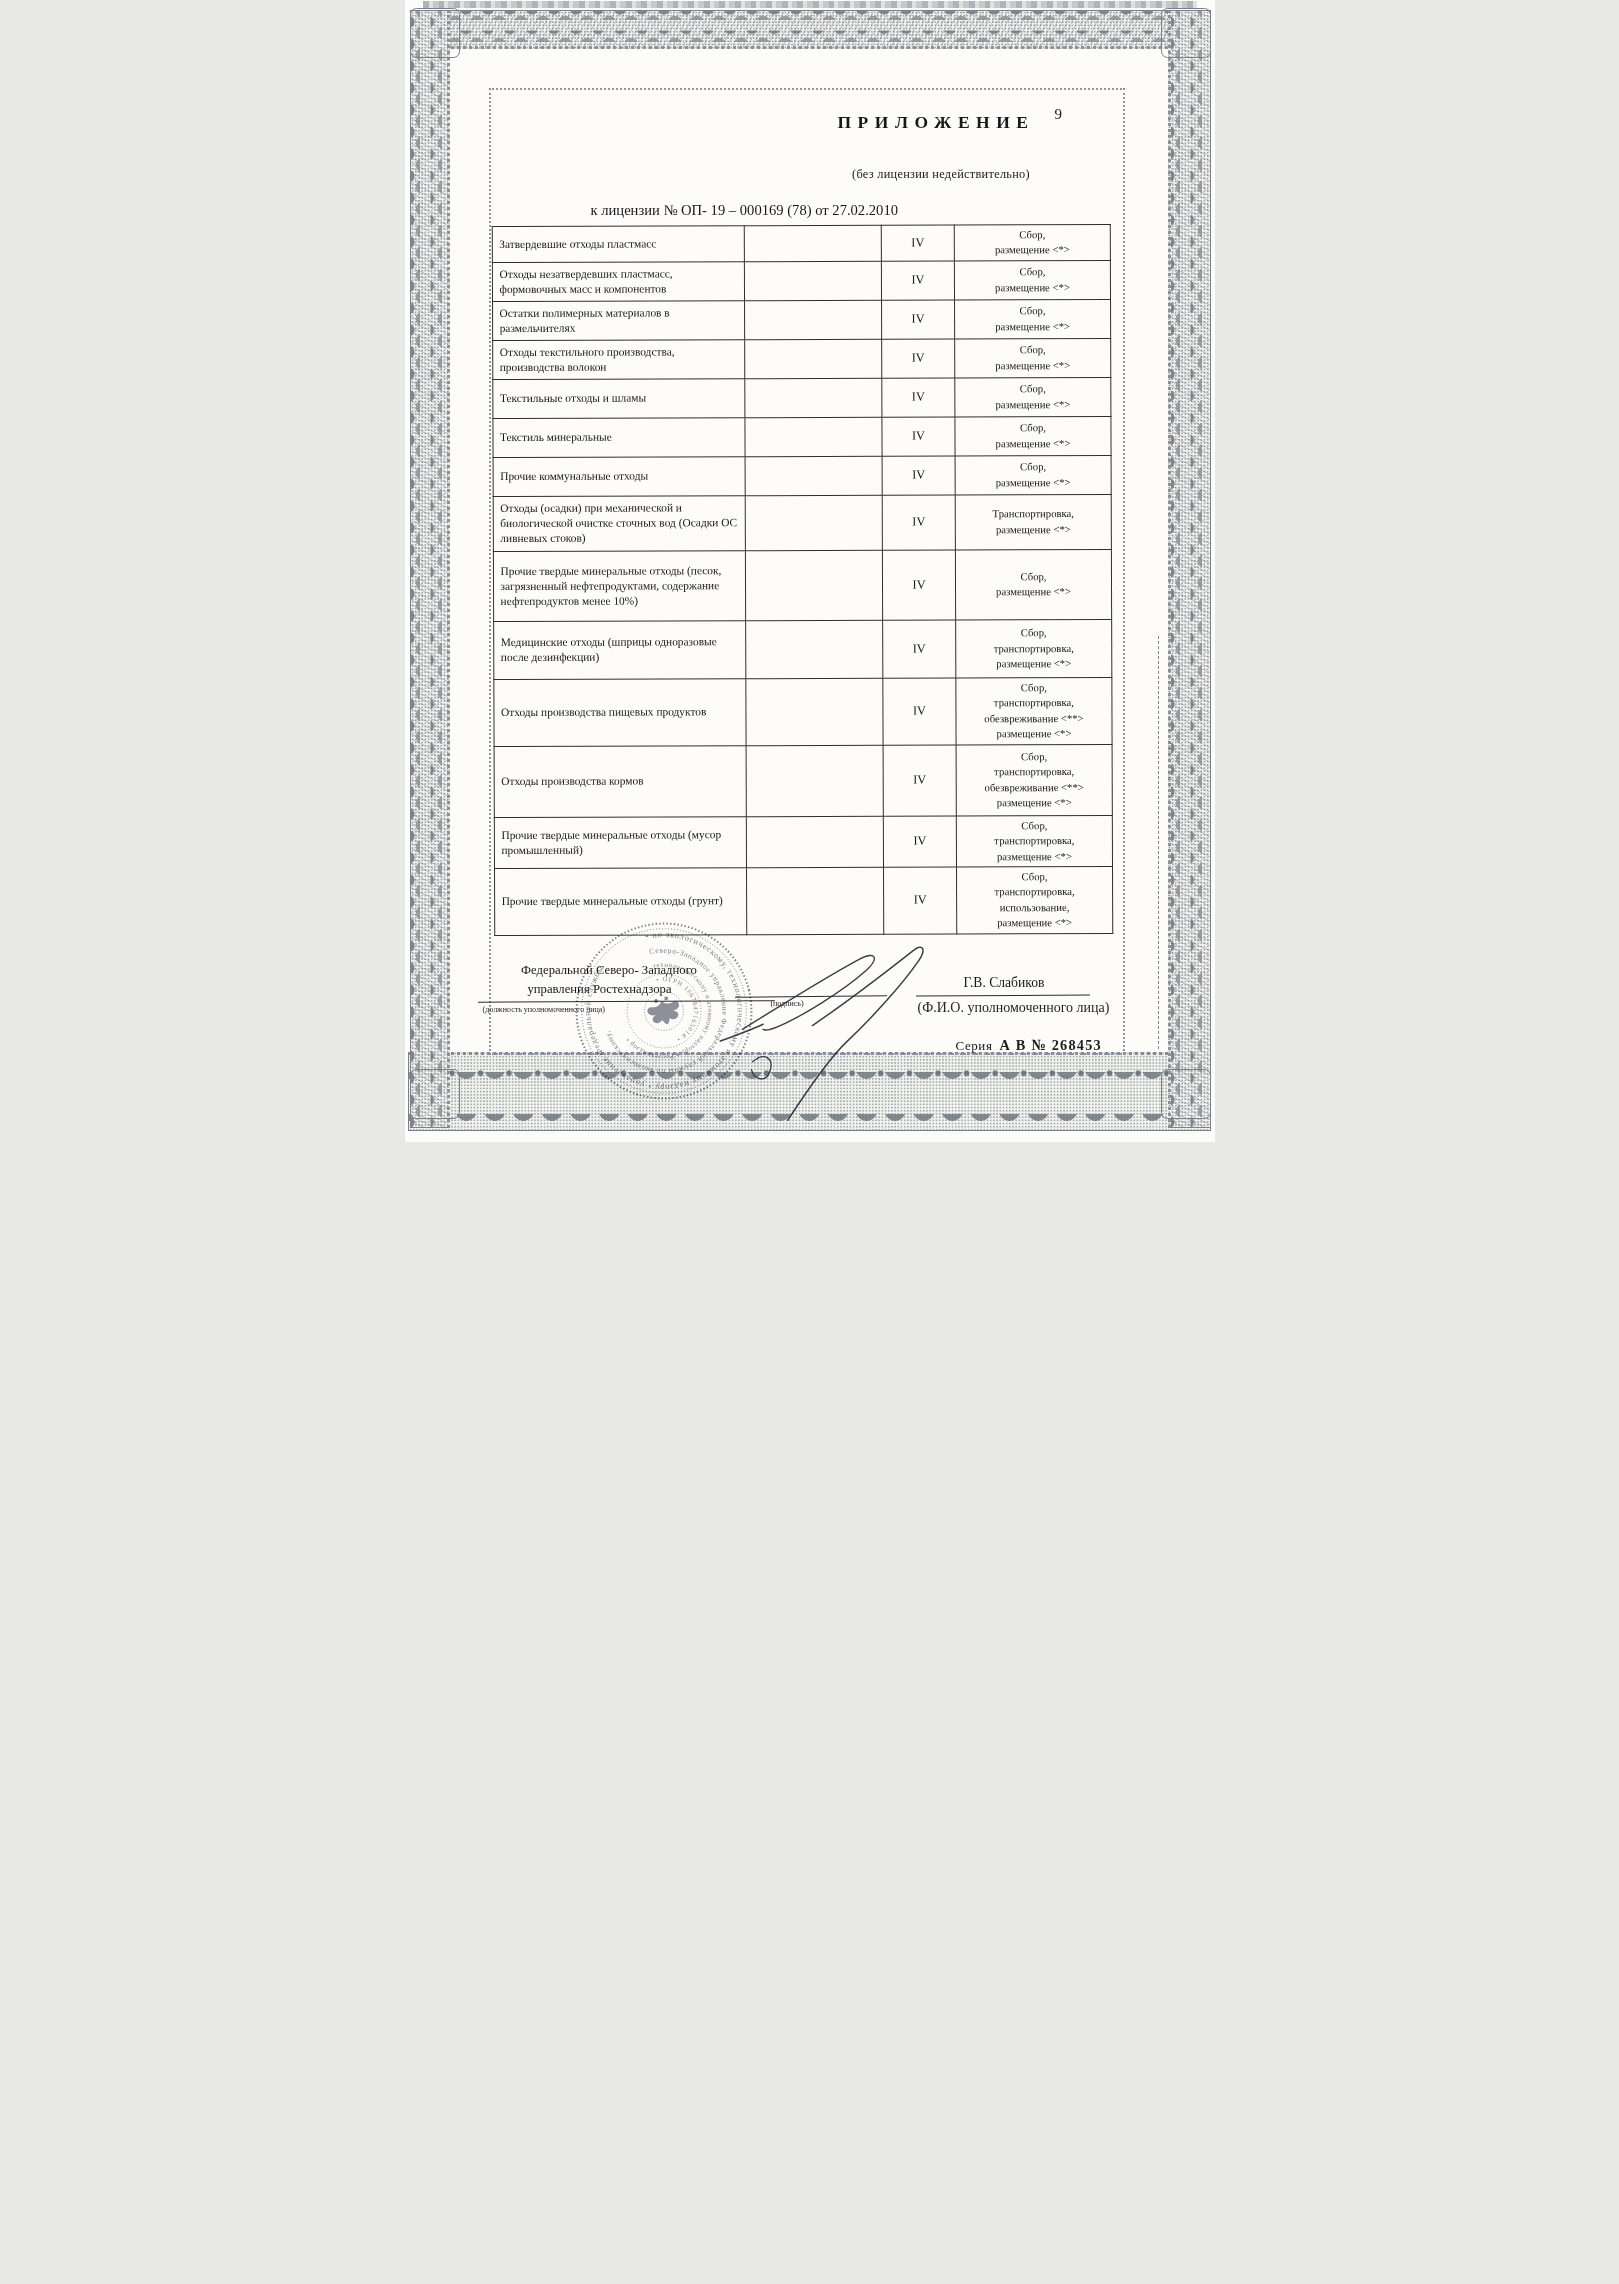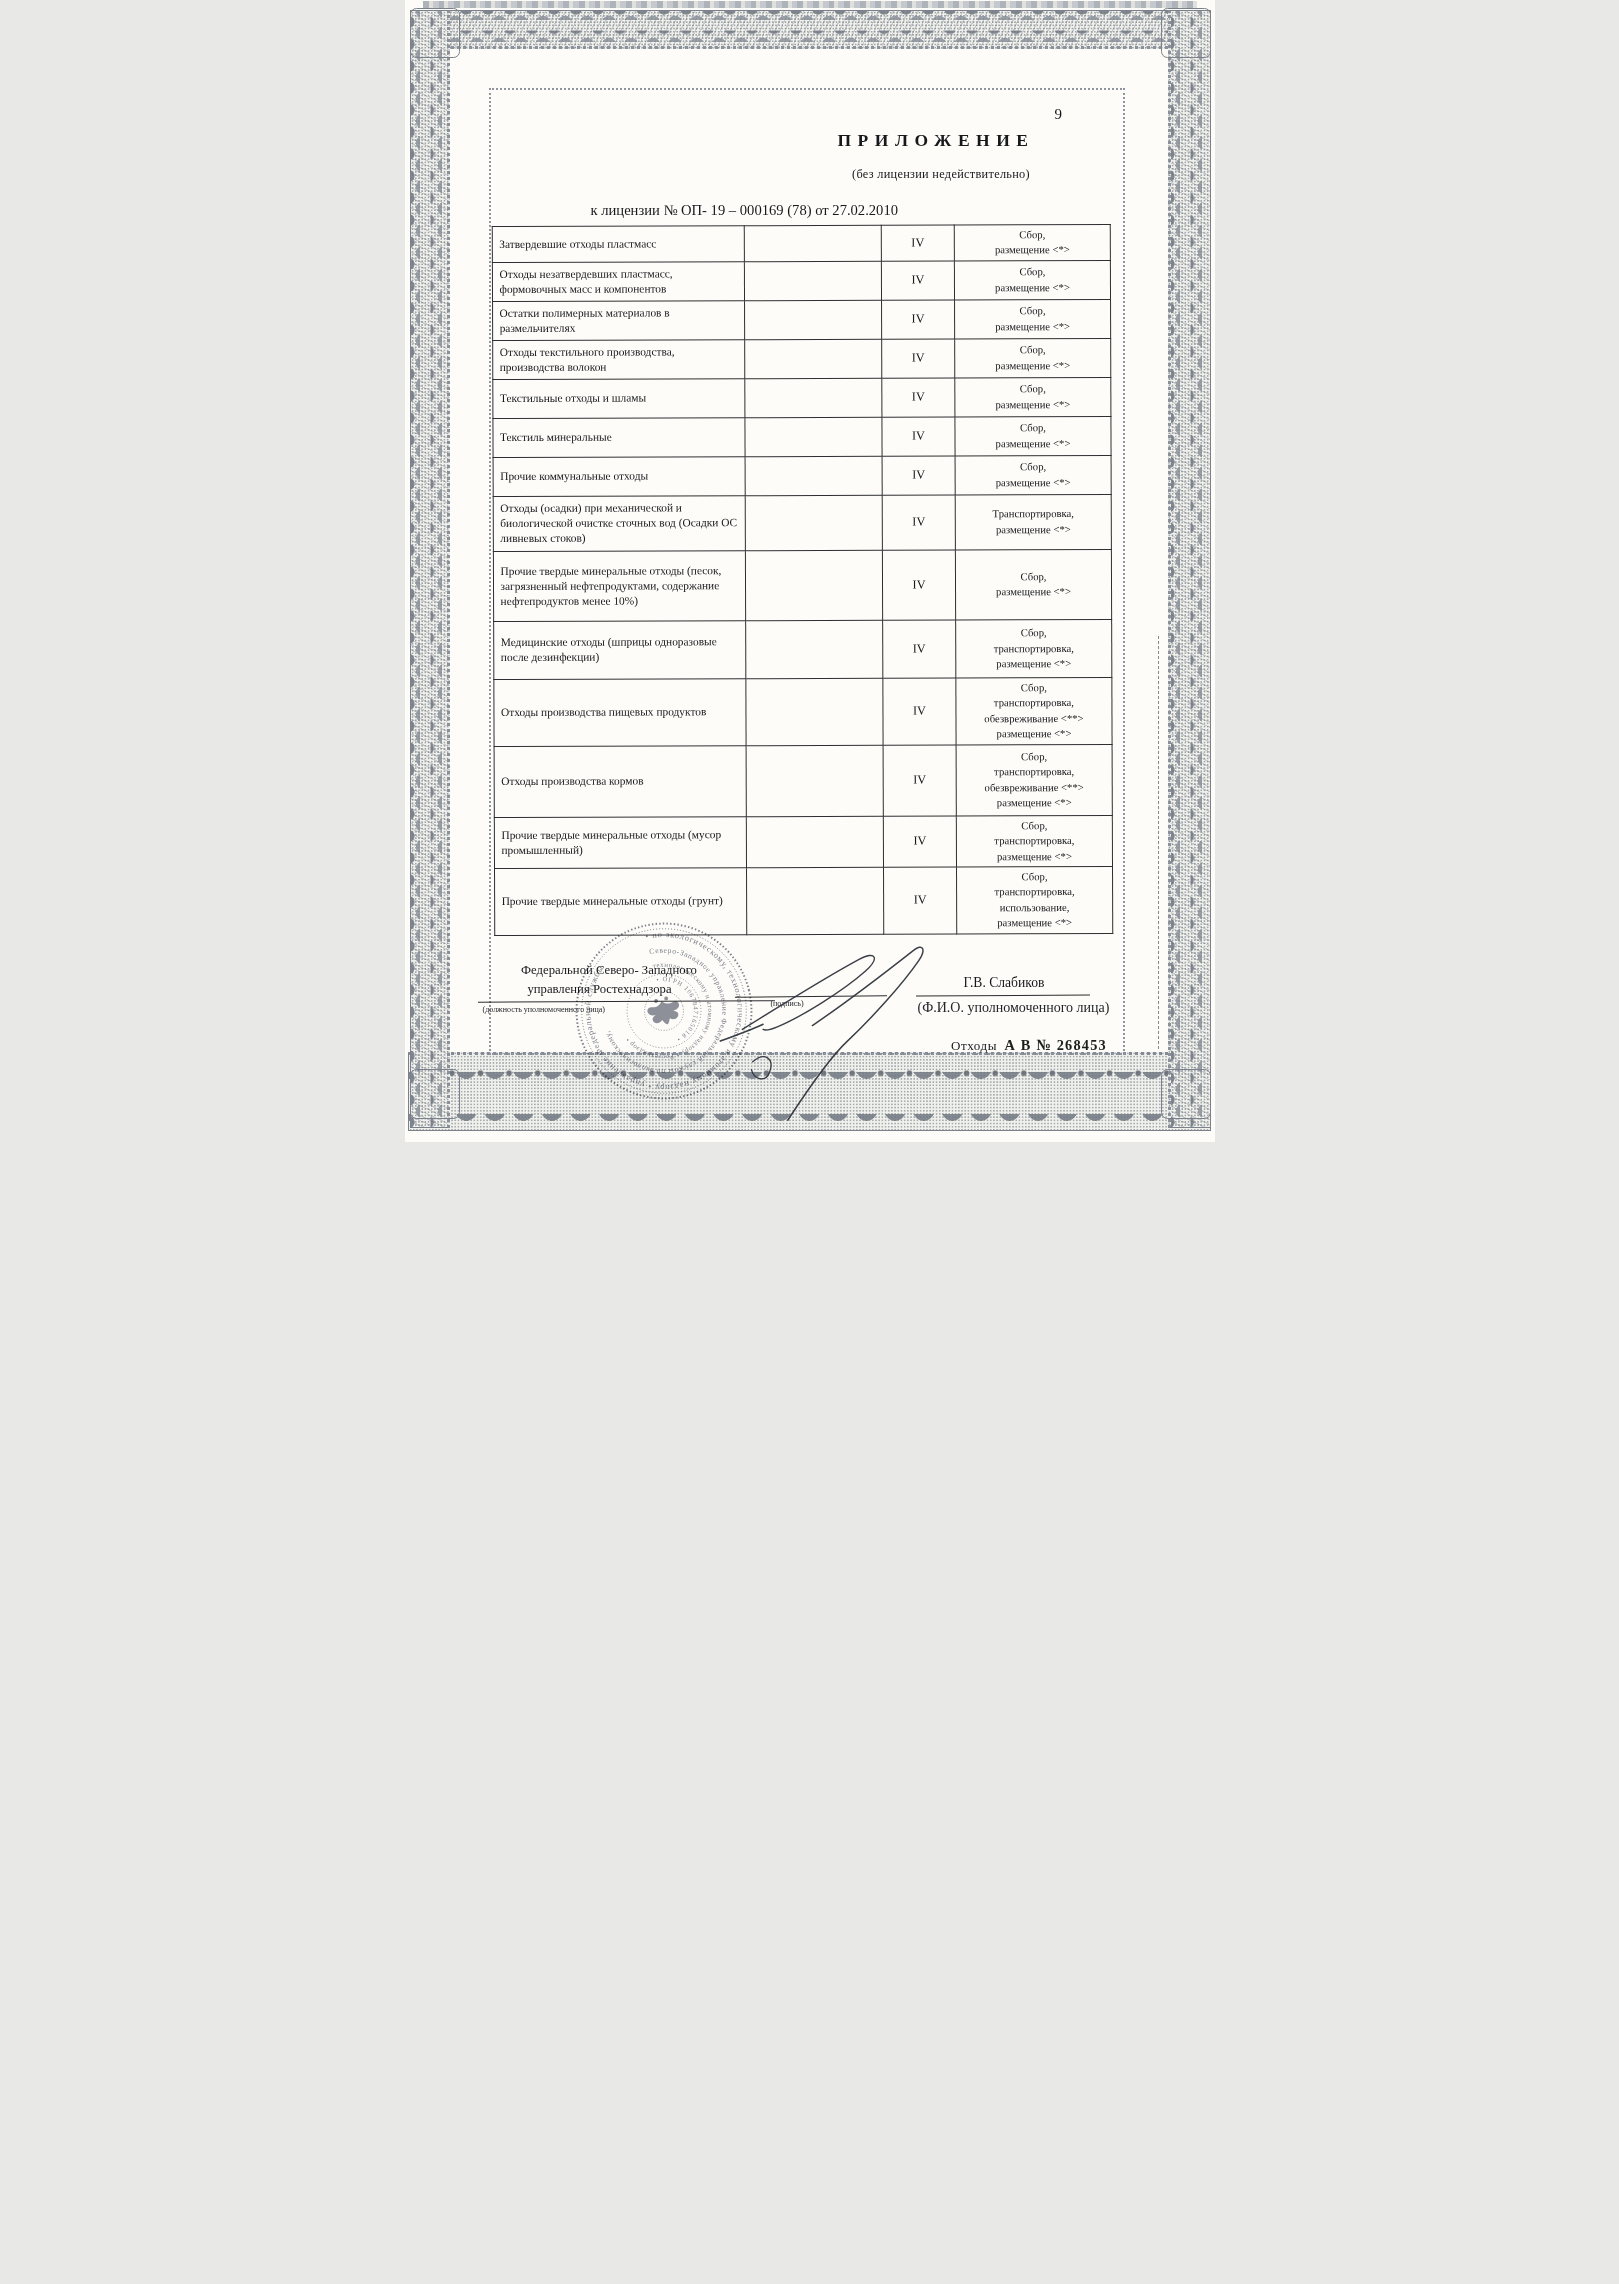--- a/index.html
+++ b/index.html
@@ -51,21 +51,21 @@
   }
   .gb-c-tl{left:5.2px; top:7.8px;} .gb-c-tr{right:3.9px; top:7.8px;}
   .gb-c-bl{left:5.2px; top:1069px;} .gb-c-br{right:3.9px; top:1069px;}
   .scan-sliver{position:absolute; left:18px; right:18px; top:1.3px; height:7.1px; z-index:1; opacity:.8;
     background:repeating-linear-gradient(90deg,#9aa1aa 0 5.8px,#d8dad6 5.8px 9.7px,#b7bcc2 9.7px 15.6px);}
   
   .frame{position:absolute; z-index:2; left:84px; top:88px; width:632px; height:963px;
     border:2.6px dotted #8f959e; background:transparent;}
   
   .pageno{position:absolute; z-index:3; left:650px; top:106px; font-size:15px;}
-  .doc-title{position:absolute; z-index:3; left:376px; top:130px; width:311px; text-align:center;
+  .doc-title{position:absolute; z-index:3; left:376px; top:112px; width:311px; text-align:center;
     font-size:17.5px; font-weight:600; letter-spacing:6.5px; white-space:nowrap;}
   .doc-sub{position:absolute; z-index:3; left:381px; top:167px; width:311px; text-align:center;
     font-size:12.3px; letter-spacing:0.3px;}
   .doc-lic{position:absolute; z-index:3; left:186px; top:202px; width:422px; text-align:left;
     font-size:14.6px; white-space:nowrap;}
   
   table.waste{position:absolute; z-index:3; left:88px; top:225px; width:618px;
     border-collapse:collapse; table-layout:fixed; transform:rotate(-.2deg);}
   table.waste td{border:1.3px solid #2e2f32; vertical-align:middle; overflow:hidden;}
   table.waste tr{border-top:1.9px solid #2a2b2e; border-bottom:1.9px solid #2a2b2e;}
@@ -242,21 +242,21 @@
   <div class="f-abs pos-cap caption-small">(должность уполномоченного лица)</div>
 
   <div class="f-abs sig-line"></div>
   <div class="f-abs sig-cap caption-small">(подпись)</div>
 
   <div class="f-abs fio-name">Г.В. Слабиков</div>
   <div class="f-abs fio-line"></div>
   <div class="f-abs fio-cap caption-small">(Ф.И.О. уполномоченного лица)</div>
 
   <div class="f-abs series">
-    <span class="s-lb">Отходы</span>
+    <span class="s-lb">Серия</span>
     <span class="s-val">А В № 268453</span>
   </div>
 
   <svg class="stamp" viewBox="0 0 284 284">
     <g fill="none" stroke="#5f6575">
       <circle cx="142" cy="142" r="135" stroke-width="3" stroke-dasharray="2.2,3.4"></circle>
       <circle cx="142" cy="142" r="127" stroke-width="1.4" stroke-dasharray="1.6,3"></circle>
       <circle cx="142" cy="142" r="57" stroke-width="1.2" stroke-dasharray="1.6,3"></circle>
       <circle cx="142" cy="142" r="30" stroke-width="1.2" stroke-dasharray="1.5,2.6"></circle>
     </g>

